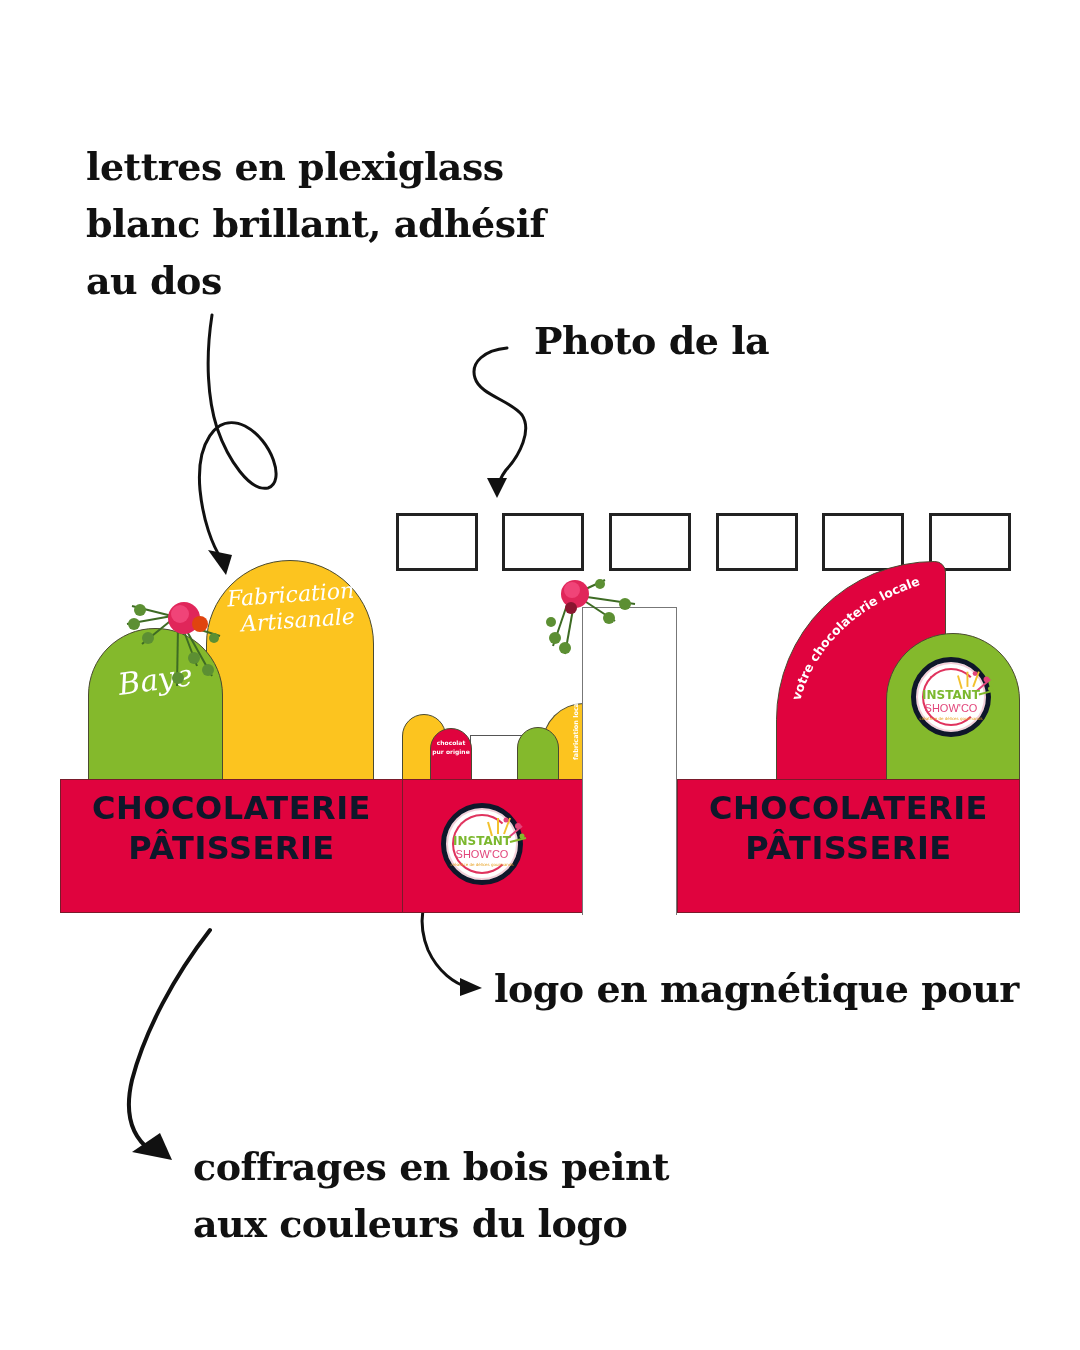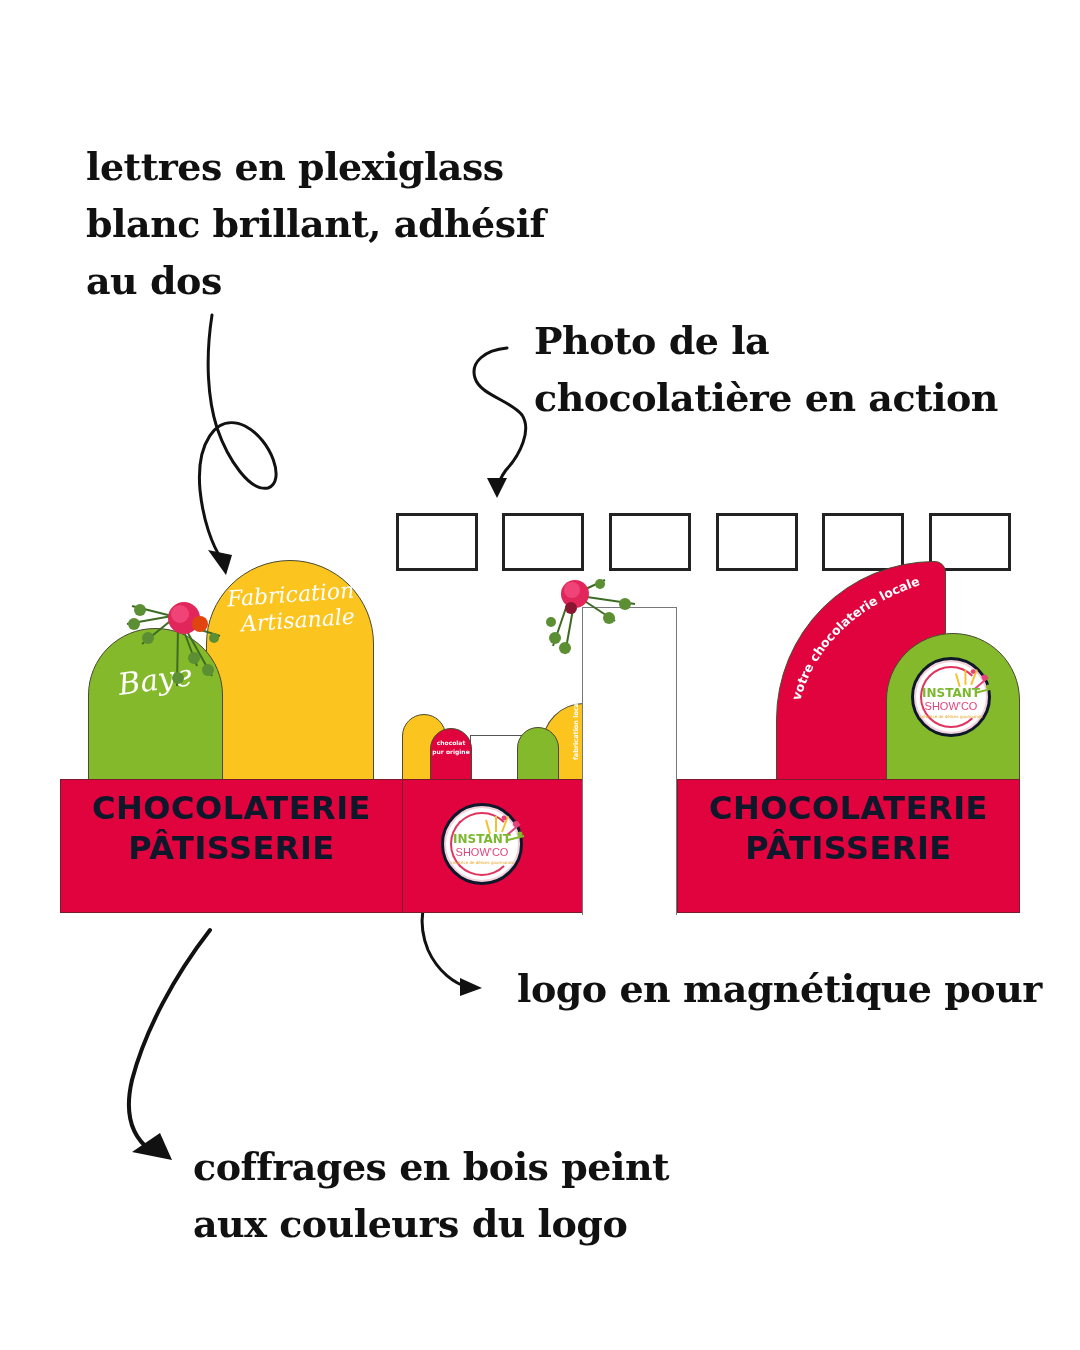--- a/index.html
+++ b/index.html
@@ -13,45 +13,44 @@
   .frame { position:absolute; border:3px solid #222; background:#fff; box-sizing:border-box; }
   .counter { position:absolute; background:#e0033e; box-sizing:border-box; border:1px solid #7a1a2a; }
   .counter-title {
     position:absolute; left:0; right:0; text-align:center; color:#0f172a; font-weight:bold;
     font-family:"DejaVu Sans", "Liberation Sans", sans-serif; font-size:32px; line-height:40px; letter-spacing:0.5px;
   }
   .arch { position:absolute; box-sizing:border-box; border:1px solid #4a4a30; }
   .script { position:absolute; color:#fff; font-family:"DejaVu Serif", serif; font-style:italic; white-space:nowrap; }
   .logo {
     position:absolute; border-radius:50%; background:#fff; box-sizing:border-box;
-    border:3px solid #0f172a; box-shadow:0 0 0 2px #f3d0da inset;
+    border:5px solid #0f172a; box-shadow:0 0 0 2px #f3d0da inset;
   }
   .logo .ring { position:absolute; inset:6px; border-radius:50%; border:2px solid #e0335e; border-right-color:transparent; }
   .logo .l1 { position:absolute; left:0; right:0; text-align:center; color:#7cb82f; font-weight:bold; font-family:"DejaVu Sans", sans-serif; }
   .logo .l2 { position:absolute; left:0; right:0; text-align:center; color:#e2457a; font-family:Liberation Sans, sans-serif; }
   .logo .l3 { position:absolute; left:0; right:0; text-align:center; color:#e8a020; font-family:"DejaVu Sans", sans-serif; font-size:4px; }
   .logo .burst { position:absolute; }
   .small-label { position:absolute; color:#fff; font-weight:bold; font-family:"DejaVu Sans", sans-serif; text-align:center; }
   .flower { position:absolute; }
 </style>
 </head>
 <body>
 
 <div class="note" style="left:86px; top:138px;">
   <span class="ln">lettres en plexiglass</span>
   <span class="ln">blanc brillant, adhésif</span>
   <span class="ln">au dos</span>
 </div>
 
 <div class="note" style="left:534px; top:312px;">
   <span class="ln">Photo de la</span>
-  <span class="ln">chocolatière en action</span>
-</div>
-
-<div class="note" style="left:494px; top:960px;margin-left:23px;">
+</div>
+
+<div class="note" style="left:494px; top:960px;">
   <span class="ln">logo en magnétique pour</span>
 </div>
 
 <div class="note" style="left:193px; top:1138px;">
   <span class="ln">coffrages en bois peint</span>
   <span class="ln">aux couleurs du logo</span>
 </div>
 
 <svg class="abs" style="left:0; top:0;" width="1080" height="1350" viewBox="0 0 1080 1350">
 

